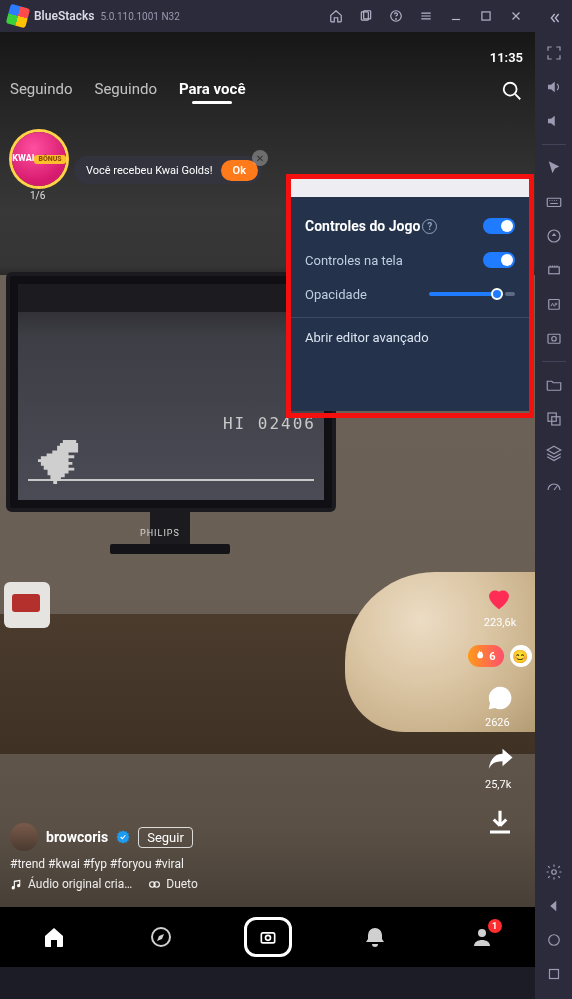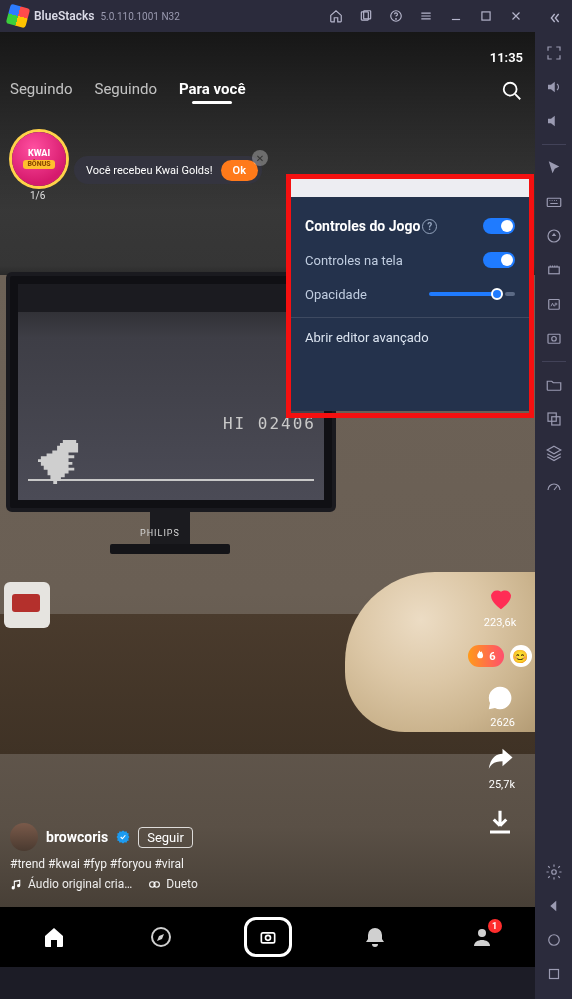--- a/index.html
+++ b/index.html
@@ -49,21 +49,21 @@
 .top-fade { position:absolute; left:0; right:0; top:0; height:180px; background:linear-gradient(rgba(0,0,0,.65),rgba(0,0,0,0)); }
 .clock { position:absolute; right:12px; top:18px; color:#fff; font-size:13px; font-weight:600; }
 .tabs { position:absolute; left:10px; top:48px; display:flex; gap:22px; align-items:center; }
 .tab { color:rgba(255,255,255,.72); font-size:15px; }
 .tab.active { color:#fff; font-weight:700; position:relative; }
 .tab.active::after { content:""; position:absolute; left:20%; right:20%; bottom:-6px; height:3px; background:#fff; border-radius:2px; }
 .search-btn { position:absolute; right:12px; top:48px; color:#fff; }
 .search-btn svg{width:22px;height:22px;stroke:#fff;fill:none;stroke-width:2;}
 
 
-.badge { position:absolute; left:12px; top:100px; width:54px; height:54px; border-radius:50%; background:radial-gradient(circle at 40% 30%,#ff4fa0,#d61a6d 70%); box-shadow:0 0 0 3px #ffd24a; display:flex; flex-direction:column; align-items:center; justify-content:center; color:#fff; font-size:9px; font-weight:800; line-height:1.05; }
+.badge { position:absolute; left:12px; top:100px; width:54px; height:54px; border-radius:50%; background:radial-gradient(circle at 40% 30%,#ff4fa0,#d61a6d 70%); box-shadow:0 0 0 3px #ffd24a; display:flex; align-items:center; justify-content:center; color:#fff; font-size:9px; font-weight:800; line-height:1.05; }
 .badge-sub { font-size:7px; background:#ffbe2d; color:#8a4a00; padding:1px 4px; border-radius:3px; margin-top:1px; }
 .badge-count { position:absolute; left:30px; top:158px; color:rgba(255,255,255,.85); font-size:10px; }
 .toast { position:absolute; left:74px; top:124px; height:28px; background:rgba(52,52,64,.92); border-radius:14px; display:flex; align-items:center; padding:0 4px 0 12px; gap:8px; }
 .toast-text { color:#fff; font-size:11px; }
 .toast-btn { background:#ff7a1a; color:#fff; font-size:11px; font-weight:600; padding:4px 12px; border-radius:12px; border:none; }
 .toast-close { position:absolute; right:-6px; top:-6px; width:16px; height:16px; border-radius:50%; background:rgba(255,255,255,.3); color:#333; font-size:10px; display:flex; align-items:center; justify-content:center; }
 
 
 .red-box { position:absolute; left:286px; top:142px; width:248px; height:244px; border:5px solid #f51010; z-index:22; }
 .panel-wrap { position:absolute; left:291px; top:147px; width:238px; height:232px; background:#2f3a52; z-index:21; }
@@ -77,21 +77,21 @@
 .panel-sub { color:#c0cde0; }
 .slider { display:flex; align-items:center; gap:6px; }
 .slider-track { width:70px; height:4px; background:#1f7bff; border-radius:2px; position:relative; }
 .slider-thumb { position:absolute; right:-4px; top:-4px; width:12px; height:12px; background:#1f7bff; border:2px solid #fff; border-radius:50%; }
 .slider-end { width:10px; height:4px; background:#5b6a85; border-radius:2px; }
 .panel-hr { height:1px; background:rgba(255,255,255,.12); margin:6px -14px; }
 .panel-link { color:#dbe4f0; padding-top:6px; }
 
 
 .actions { position:absolute; right:8px; bottom:130px; width:54px; display:flex; flex-direction:column; align-items:center; gap:16px; color:#fff; font-size:11px; }
-.act { display:flex; flex-direction:column; align-items:flex-end; gap:3px; }
+.act { display:flex; flex-direction:column; align-items:flex-start; gap:3px; }
 .act svg { width:30px; height:30px; }
 .like-heart svg path { fill:#ff2d55; }
 .comment-ic svg, .share-ic svg, .download-ic svg { fill:#fff; }
 .pill-row { display:flex; align-items:center; gap:6px; }
 .pill-fire { background:linear-gradient(90deg,#ff9a1a,#ff4f6d); height:22px; border-radius:12px; padding:0 8px 0 4px; display:flex; align-items:center; gap:3px; color:#fff; font-size:11px; font-weight:700; }
 .pill-fire svg{width:14px;height:14px;fill:#fff;}
 .pill-emoji { width:22px; height:22px; background:#fff; border-radius:50%; display:flex; align-items:center; justify-content:center; font-size:13px; }
 
 
 .meta { position:absolute; left:10px; right:70px; bottom:76px; color:#fff; font-size:12px; }

